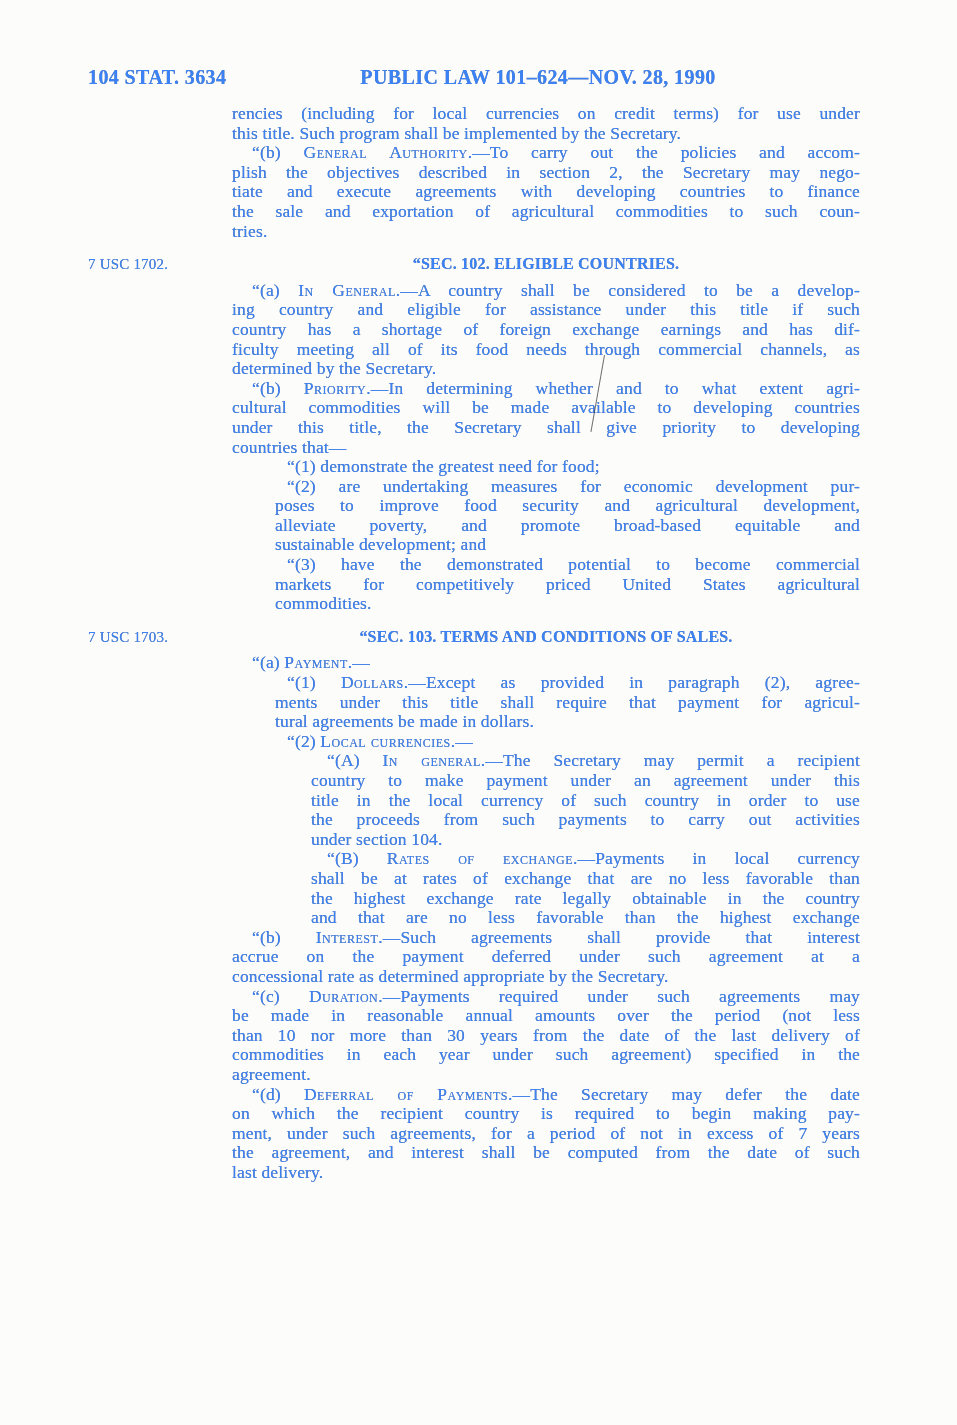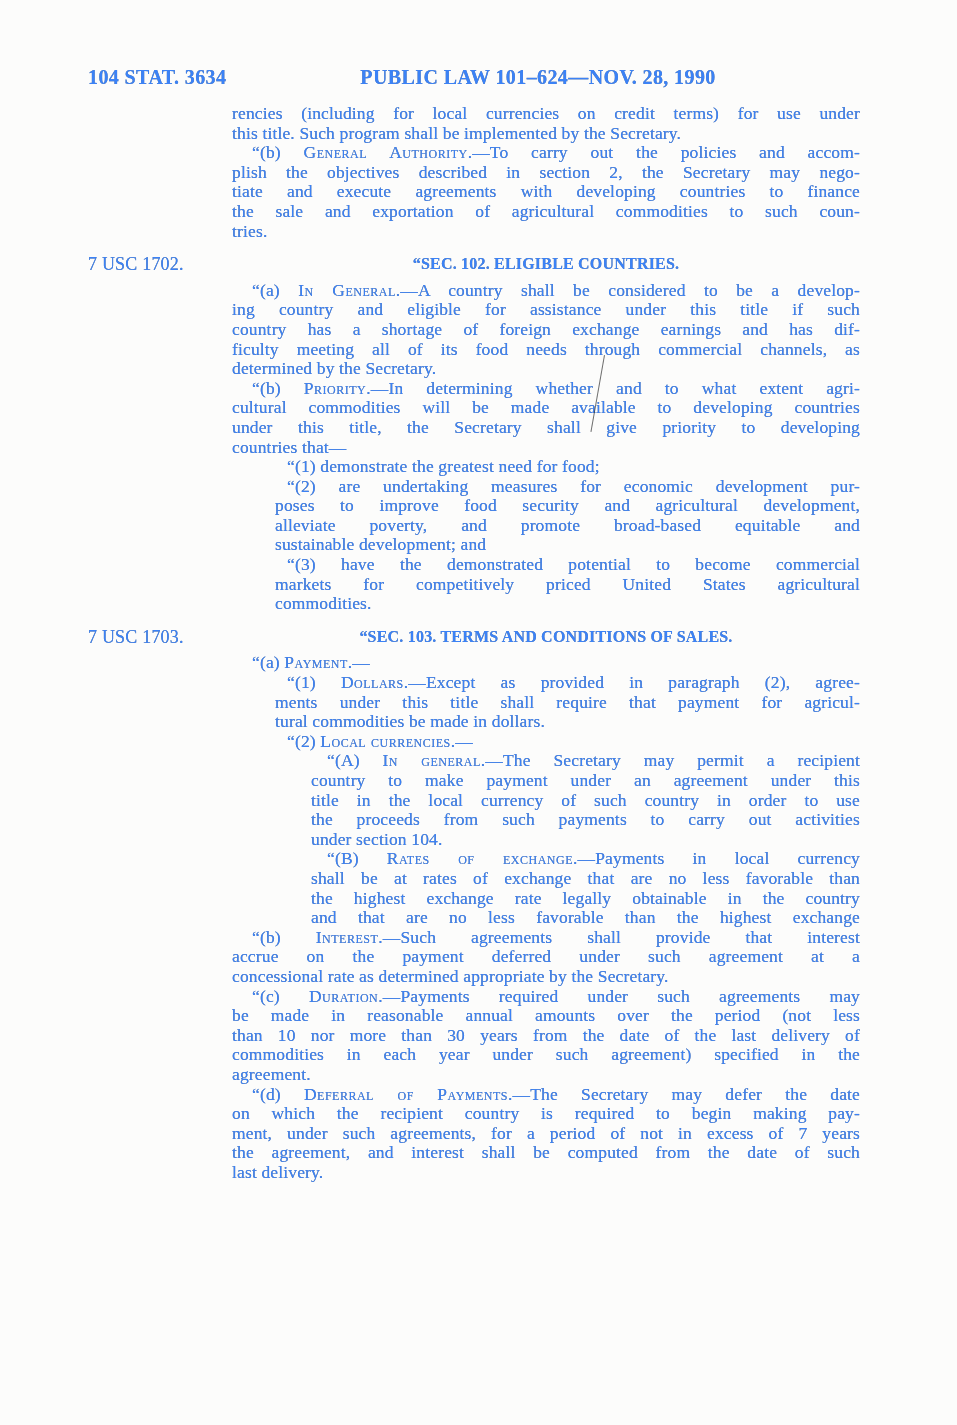--- a/index.html
+++ b/index.html
@@ -35,21 +35,21 @@
   .fl2 { text-indent:16px; }
   .sc { font-variant:small-caps; letter-spacing:0.5px; }
   .heading {
     position:relative;
     font-weight:bold; font-size:16px; line-height:19.6px;
     margin:13px 0 7px 0; letter-spacing:0.2px;
   }
   .heading .line { text-align:center; text-align-last:auto; }
   .margin-note {
     position:absolute; left:-144px; top:1px; width:140px;
-    font-weight:normal; font-size:18px; letter-spacing:0.2px;
+    font-weight:normal; font-size:15px; letter-spacing:0.2px;
     text-align:left; white-space:nowrap;
   }
   .artifact {
     position:absolute; left:604px; top:355px;
     width:1.3px; height:78px;
     background:rgba(35,35,35,0.65);
     transform:rotate(10deg); transform-origin:top left;
   }
 </style>
 </head>
@@ -106,21 +106,21 @@
       <div class="heading">
         <span class="margin-note">7 USC 1703.</span>
         <div class="line last"><span>“SEC. 103. TERMS AND CONDITIONS OF SALES.</span></div>
       </div>
       <div class="para p0">
         <div class="line last fl0"><span>“(a) </span><span class="sc">Payment</span><span>.—</span></div>
       </div>
       <div class="para p1">
         <div class="line fl1"><span>“(1) </span><span class="sc">Dollars</span><span>.—Except as provided in paragraph (2), agree-</span></div>
         <div class="line"><span>ments under this title shall require that payment for agricul-</span></div>
-        <div class="line last"><span>tural commodities be made in dollars.</span></div>
+        <div class="line last"><span>tural agreements be made in dollars.</span></div>
       </div>
       <div class="para p1">
         <div class="line last fl1"><span>“(2) </span><span class="sc">Local currencies</span><span>.—</span></div>
       </div>
       <div class="para p2">
         <div class="line fl2"><span>“(A) </span><span class="sc">In general</span><span>.—The Secretary may permit a recipient</span></div>
         <div class="line"><span>country to make payment under an agreement under this</span></div>
         <div class="line"><span>title in the local currency of such country in order to use</span></div>
         <div class="line"><span>the proceeds from such payments to carry out activities</span></div>
         <div class="line last"><span>under section 104.</span></div>

